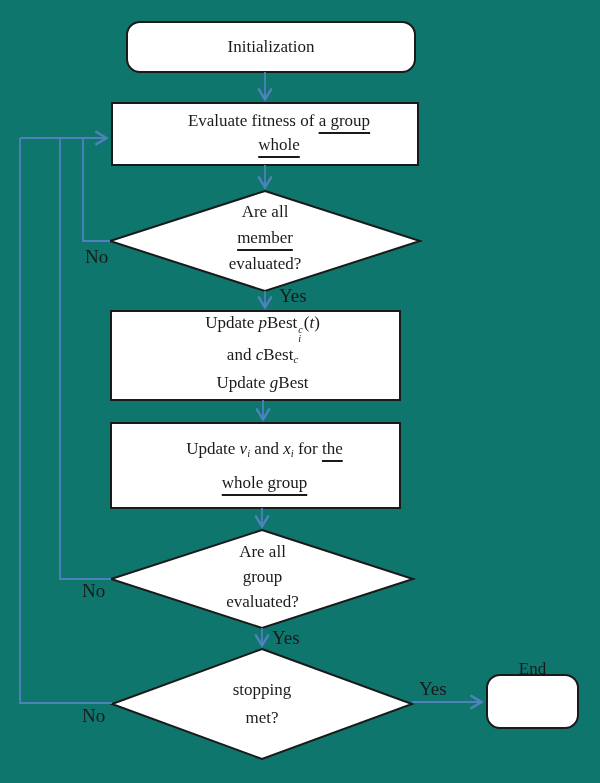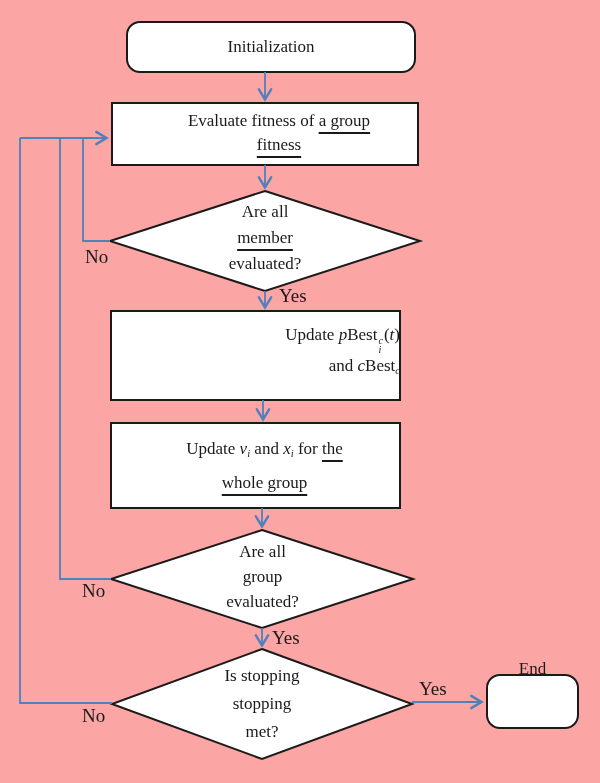--- a/index.html
+++ b/index.html
@@ -1,17 +1,17 @@
 <!DOCTYPE html>
 <html><head>
 <meta charset="utf-8">
 <style>
   html, body { margin:0; padding:0; background:#ffffff; }
   .canvas {
-    position:relative; width:600px; height:783px; background:#fca5a5;
+    position:relative; width:600px; height:783px; background:#0f766e;
     font-family:"Liberation Serif", serif; color:#1a1a1a; overflow:hidden;
   }
   svg.layer { position:absolute; left:0; top:0; }
   .node {
     position:absolute; display:flex; flex-direction:column;
     align-items:center; justify-content:center; text-align:center;
     font-size:17px; box-sizing:border-box;
   }
   .ln { display:block; white-space:nowrap; }
   .ul { text-decoration:underline; text-decoration-thickness:1.5px; text-underline-offset:6px; }
@@ -20,21 +20,21 @@
   .supsub {
     display:inline-flex; flex-direction:column; align-items:flex-start;
     font-size:0.6em; line-height:0.9; font-style:italic;
     vertical-align:-0.45em; margin:0 1px; text-align:left;
   }
   .lbl { position:absolute; font-size:19px; line-height:20px; white-space:nowrap; }
 
   .n-init  { left:127px; top:22px;  width:288px; height:50px; }
   .n-eval  { left:112px; top:103px; width:306px; height:53px; line-height:24px; padding-left:28px; padding-top:6px; }
   .n-d1    { left:110px; top:191px; width:310px; height:100px; line-height:26px; padding-bottom:6px; }
-  .n-best  { left:111px; top:311px; width:289px; height:89px; line-height:23px; padding-left:14px; padding-bottom:6px;align-items:flex-end; }
+  .n-best  { left:111px; top:311px; width:289px; height:89px; line-height:23px; padding-left:14px; padding-bottom:6px; }
   .n-vel   { left:111px; top:423px; width:289px; height:85px; line-height:29px; padding-left:18px; }
   .n-d2    { left:112px; top:530px; width:301px; height:98px; line-height:25px; padding-bottom:5px; }
   .n-d3    { left:112px; top:649px; width:300px; height:110px; line-height:28px; }
   .n-end   { left:487px; top:642px; width:91px;  height:53px; }
 </style>
 </head>
 <body>
 
 <div class="canvas">
 
@@ -66,50 +66,50 @@
     <polyline points="112,703 20,703 20,138" fill="none" stroke="#4f81bd" stroke-width="1.8"></polyline>
     <line x1="20" y1="138" x2="106" y2="138" stroke="#4f81bd" stroke-width="1.8" marker-end="url(#ah)"></line>
   </svg>
 
   <div class="node n-init">
     <span class="ln">Initialization</span>
   </div>
 
   <div class="node n-eval">
     <span class="ln"><span>Evaluate fitness of </span><span class="ul">a group</span></span>
-    <span class="ln"><span class="ul">fitness</span></span>
+    <span class="ln"><span class="ul">whole</span></span>
   </div>
 
   <div class="node n-d1">
     <span class="ln">Are all</span>
     <span class="ln"><span class="ul">member</span></span>
     <span class="ln">evaluated?</span>
   </div>
 
   <div class="node n-best">
     <span class="ln"><span>Update </span><span class="it">p</span><span>Best</span><span class="supsub">
           <span>c</span>
           <span>i</span>
         </span><span>(</span><span class="it">t</span><span>)</span></span>
     <span class="ln"><span>and </span><span class="it">c</span><span>Best</span><span class="sb">c</span></span>
+    <span class="ln"><span>Update </span><span class="it">g</span><span>Best</span></span>
   </div>
 
   <div class="node n-vel">
     <span class="ln"><span>Update </span><span class="it">v</span><span class="sb">i</span><span> and </span><span class="it">x</span><span class="sb">i</span><span> for </span><span class="ul">the</span></span>
     <span class="ln"><span class="ul">whole group</span></span>
   </div>
 
   <div class="node n-d2">
     <span class="ln">Are all</span>
     <span class="ln">group</span>
     <span class="ln">evaluated?</span>
   </div>
 
   <div class="node n-d3">
-    <span class="ln">Is stopping</span>
     <span class="ln">stopping</span>
     <span class="ln">met?</span>
   </div>
 
   <div class="node n-end">
     <span class="ln">End</span>
   </div>
 
   <span class="lbl" style="left:279px; top:286px;">Yes</span>
   <span class="lbl" style="left:85px;  top:247px;">No</span>

